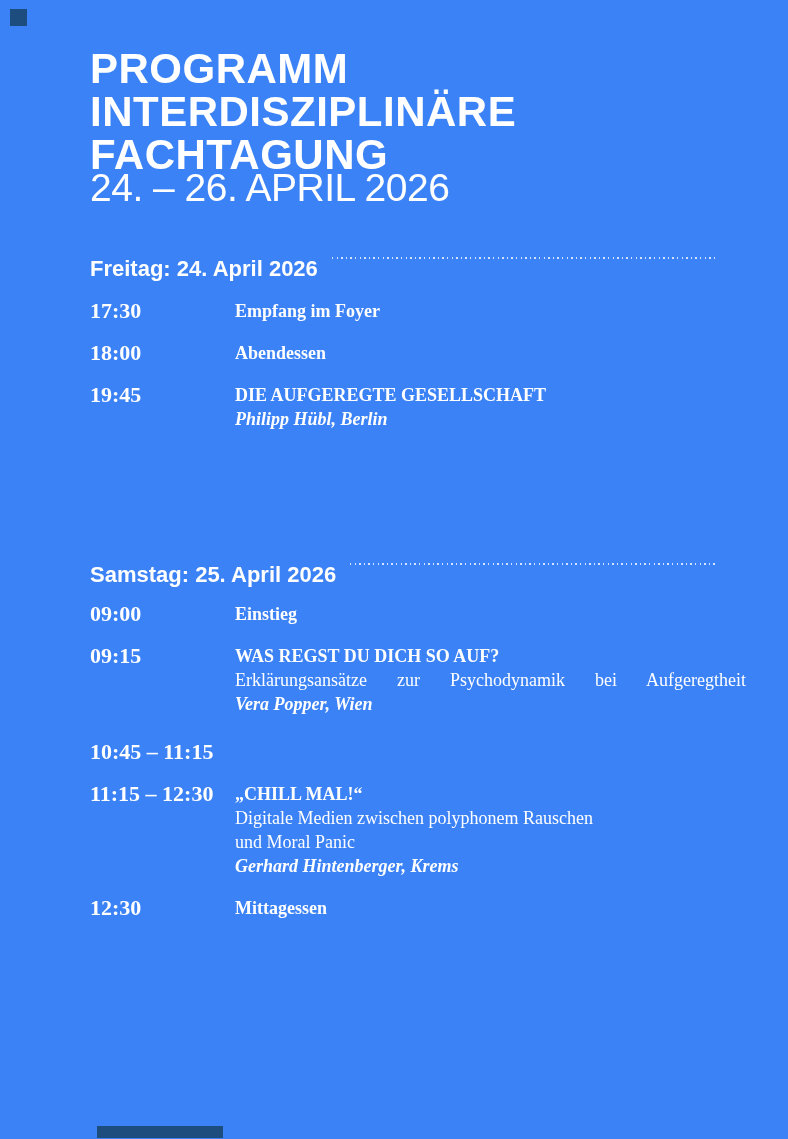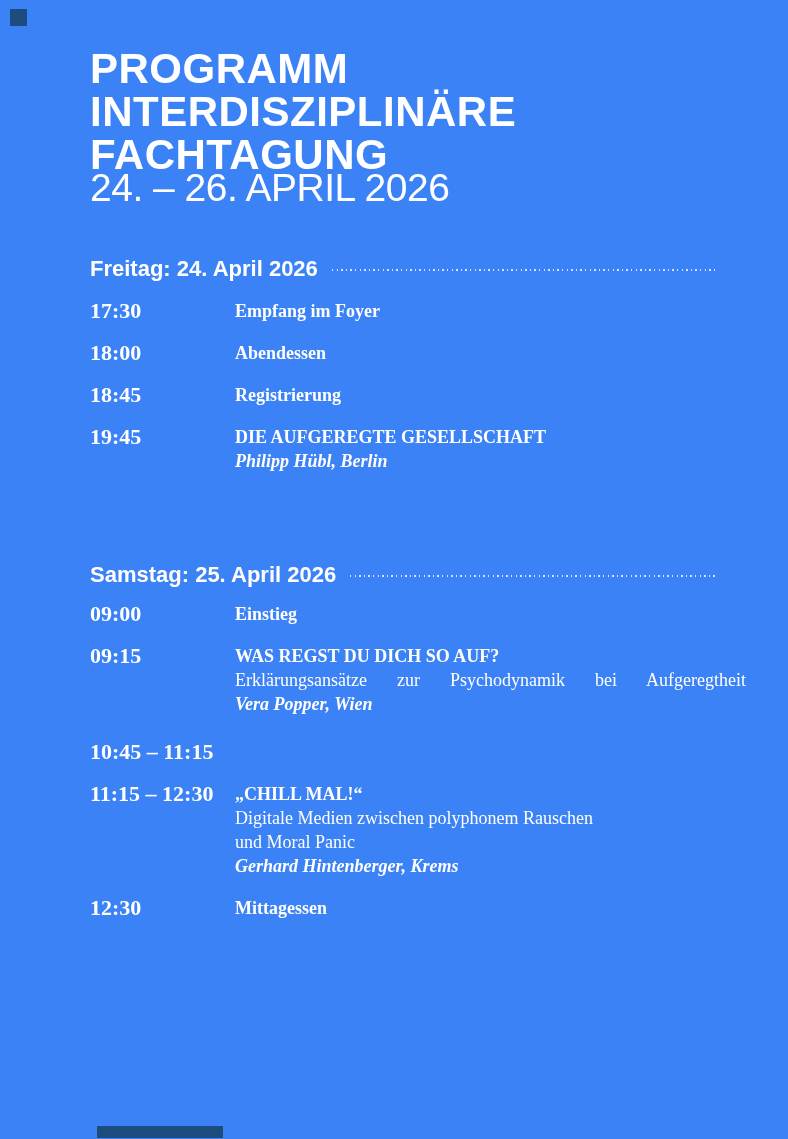--- a/index.html
+++ b/index.html
@@ -29,21 +29,21 @@
   .title span{display:block;}
   .date-range{
     position:absolute;left:90px;top:166px;
     font-family:"Liberation Sans",sans-serif;
     font-weight:400;font-size:39px;line-height:43px;
     letter-spacing:-.5px;color:#fff;white-space:nowrap;
   }
   .day{position:absolute;left:90px;width:656px;}
   .day--fri{top:255px;}
   .day--sat{top:561px;}
-  .day-head-row{display:flex;align-items:center;height:28px;}
+  .day-head-row{display:flex;height:28px;}
   .day--fri .day-head-row{margin-bottom:16px;}
   .day--sat .day-head-row{margin-bottom:13px;}
   .day-heading{
     margin:0;font-family:"Liberation Sans",sans-serif;
     font-weight:700;font-size:22px;line-height:28px;
     color:#fff;white-space:nowrap;
   }
   .dots{
     flex:1;height:2px;margin-left:14px;margin-right:30px;margin-top:2px;
     background-image:repeating-linear-gradient(to right,
@@ -94,26 +94,20 @@
       </div>
     </div>
 
     <div class="event">
       <div class="event-time">18:00</div>
       <div class="event-body">
         <div class="event-title">Abendessen</div>
       </div>
     </div>
 
-    <div class="event">
-      <div class="event-time">18:45</div>
-      <div class="event-body">
-        <div class="event-title">Registrierung</div>
-      </div>
-    </div>
 
 
     <div class="event">
       <div class="event-time">19:45</div>
       <div class="event-body">
         <div class="event-title">DIE AUFGEREGTE GESELLSCHAFT</div>
         <div class="event-speaker">Philipp Hübl, Berlin</div>
       </div>
     </div>
   </section>

